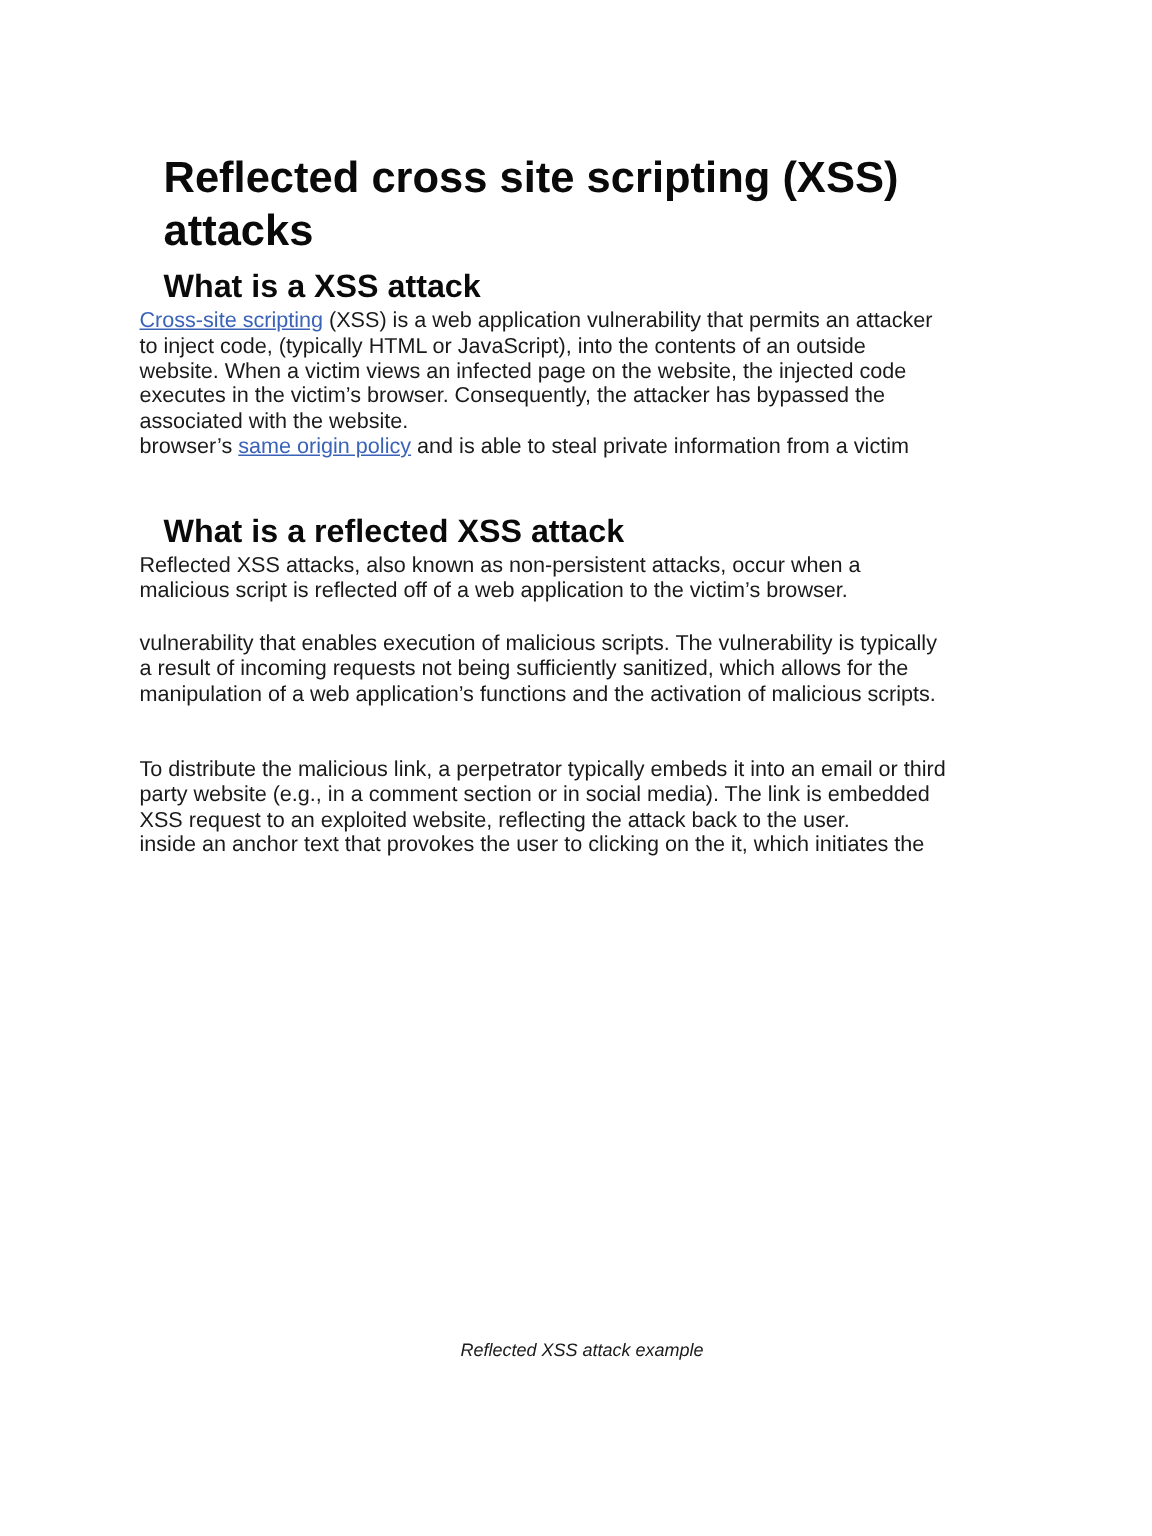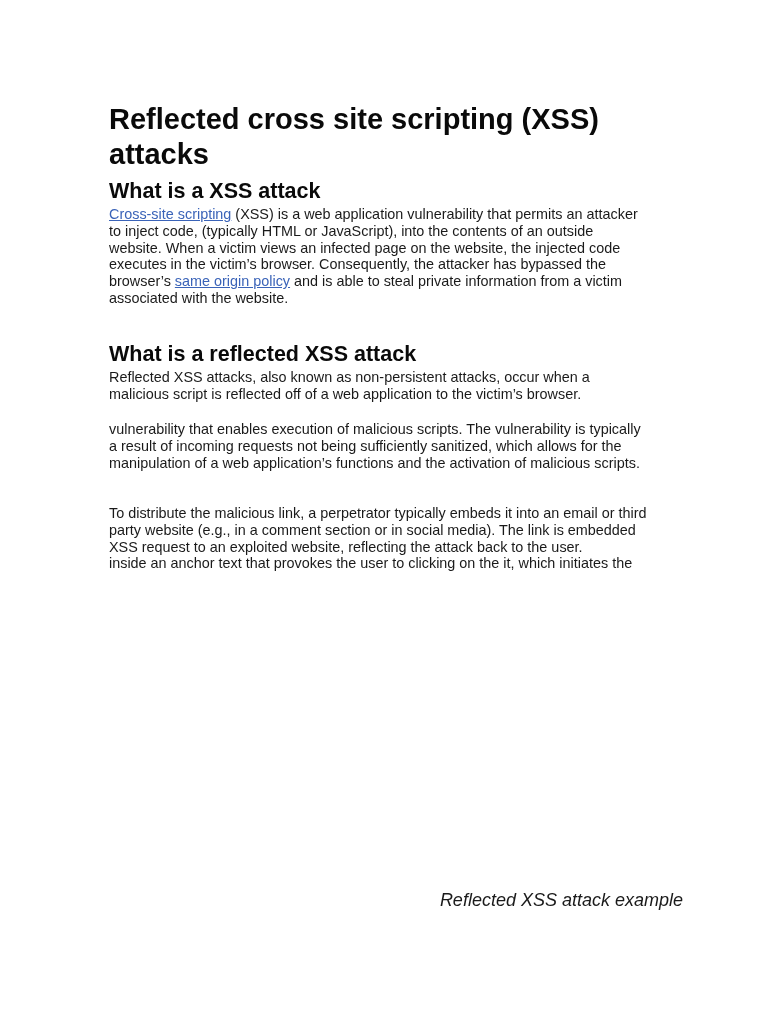--- a/index.html
+++ b/index.html
@@ -44,38 +44,38 @@
     .para {
       position: absolute;
       left: 0;
       width: 590px;
       margin: 0;
       font-size: 14.4px;
       line-height: 16.8px;
       color: #1a1a1a;
       white-space: nowrap;
     }
-    .para .line { display: block; margin-left: 16px; }
+    .para .line { display: block; }
     .link {
       color: #3a63b8;
       text-decoration: underline;
       text-decoration-color: #3a63b8;
       cursor: pointer;
     }
     .caption {
       position: absolute;
       left: 0;
       width: 590px;
       top: 891px;
       margin: 0;
-      font-size: 18px;
+      font-size: 12px;
       font-style: italic;
       line-height: 18px;
       color: #1a1a1a;
-      text-align: right;
+      text-align: center;
     }
     .figure-area {
       position: absolute;
       left: 0;
       top: 590px;
       width: 590px;
       height: 290px;
     }
   </style>
 </head>
@@ -88,22 +88,22 @@
     <span style="display:block">attacks</span>
   </h1>
 
   <h2 class="h2" style="top:162px">What is a XSS attack</h2>
 
   <p class="para" style="top:206px">
     <span class="line"><a class="link">Cross-site scripting</a><span> (XSS) is a web application vulnerability that permits an attacker</span></span>
     <span class="line">to inject code, (typically HTML or JavaScript), into the contents of an outside</span>
     <span class="line">website. When a victim views an infected page on the website, the injected code</span>
     <span class="line">executes in the victim’s browser. Consequently, the attacker has bypassed the</span>
+    <span class="line">associated with the website.</span>
     <span class="line"><span>browser’s </span><a class="link">same origin policy</a><span> and is able to steal private information from a victim</span></span>
-    <span class="line">associated with the website.</span>
   </p>
 
   <h2 class="h2" style="top:325px">What is a reflected XSS attack</h2>
 
   <p class="para" style="top:369px">
     <span class="line">Reflected XSS attacks, also known as non-persistent attacks, occur when a</span>
     <span class="line">malicious script is reflected off of a web application to the victim’s browser.</span>
   </p>
 
   <p class="para" style="top:421px">

